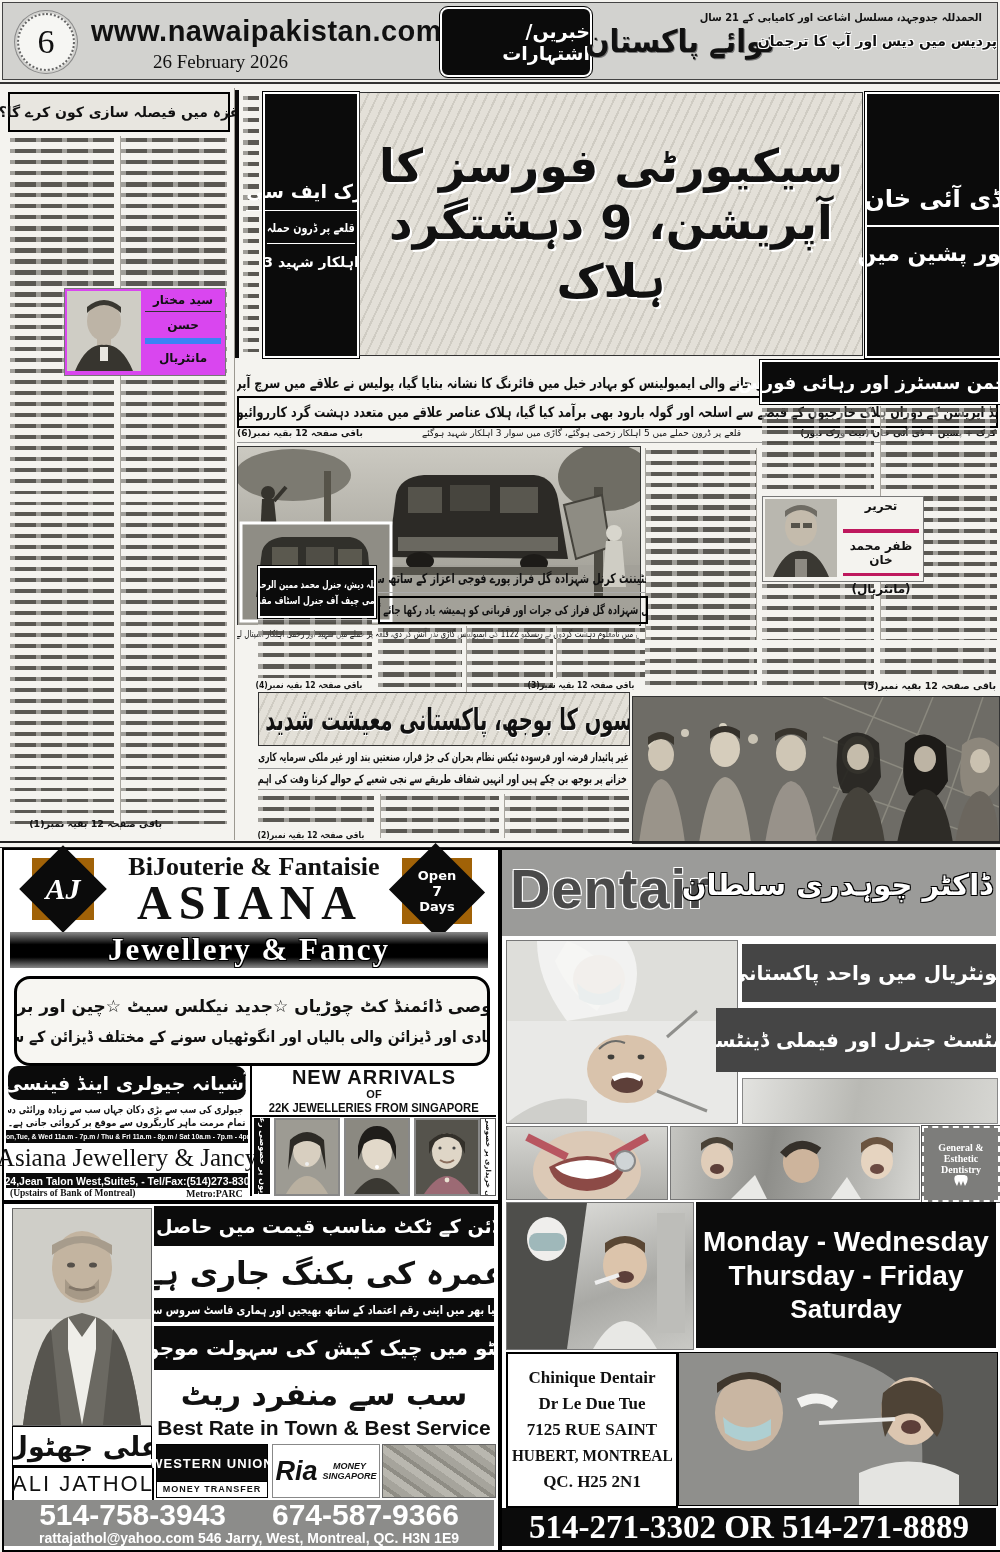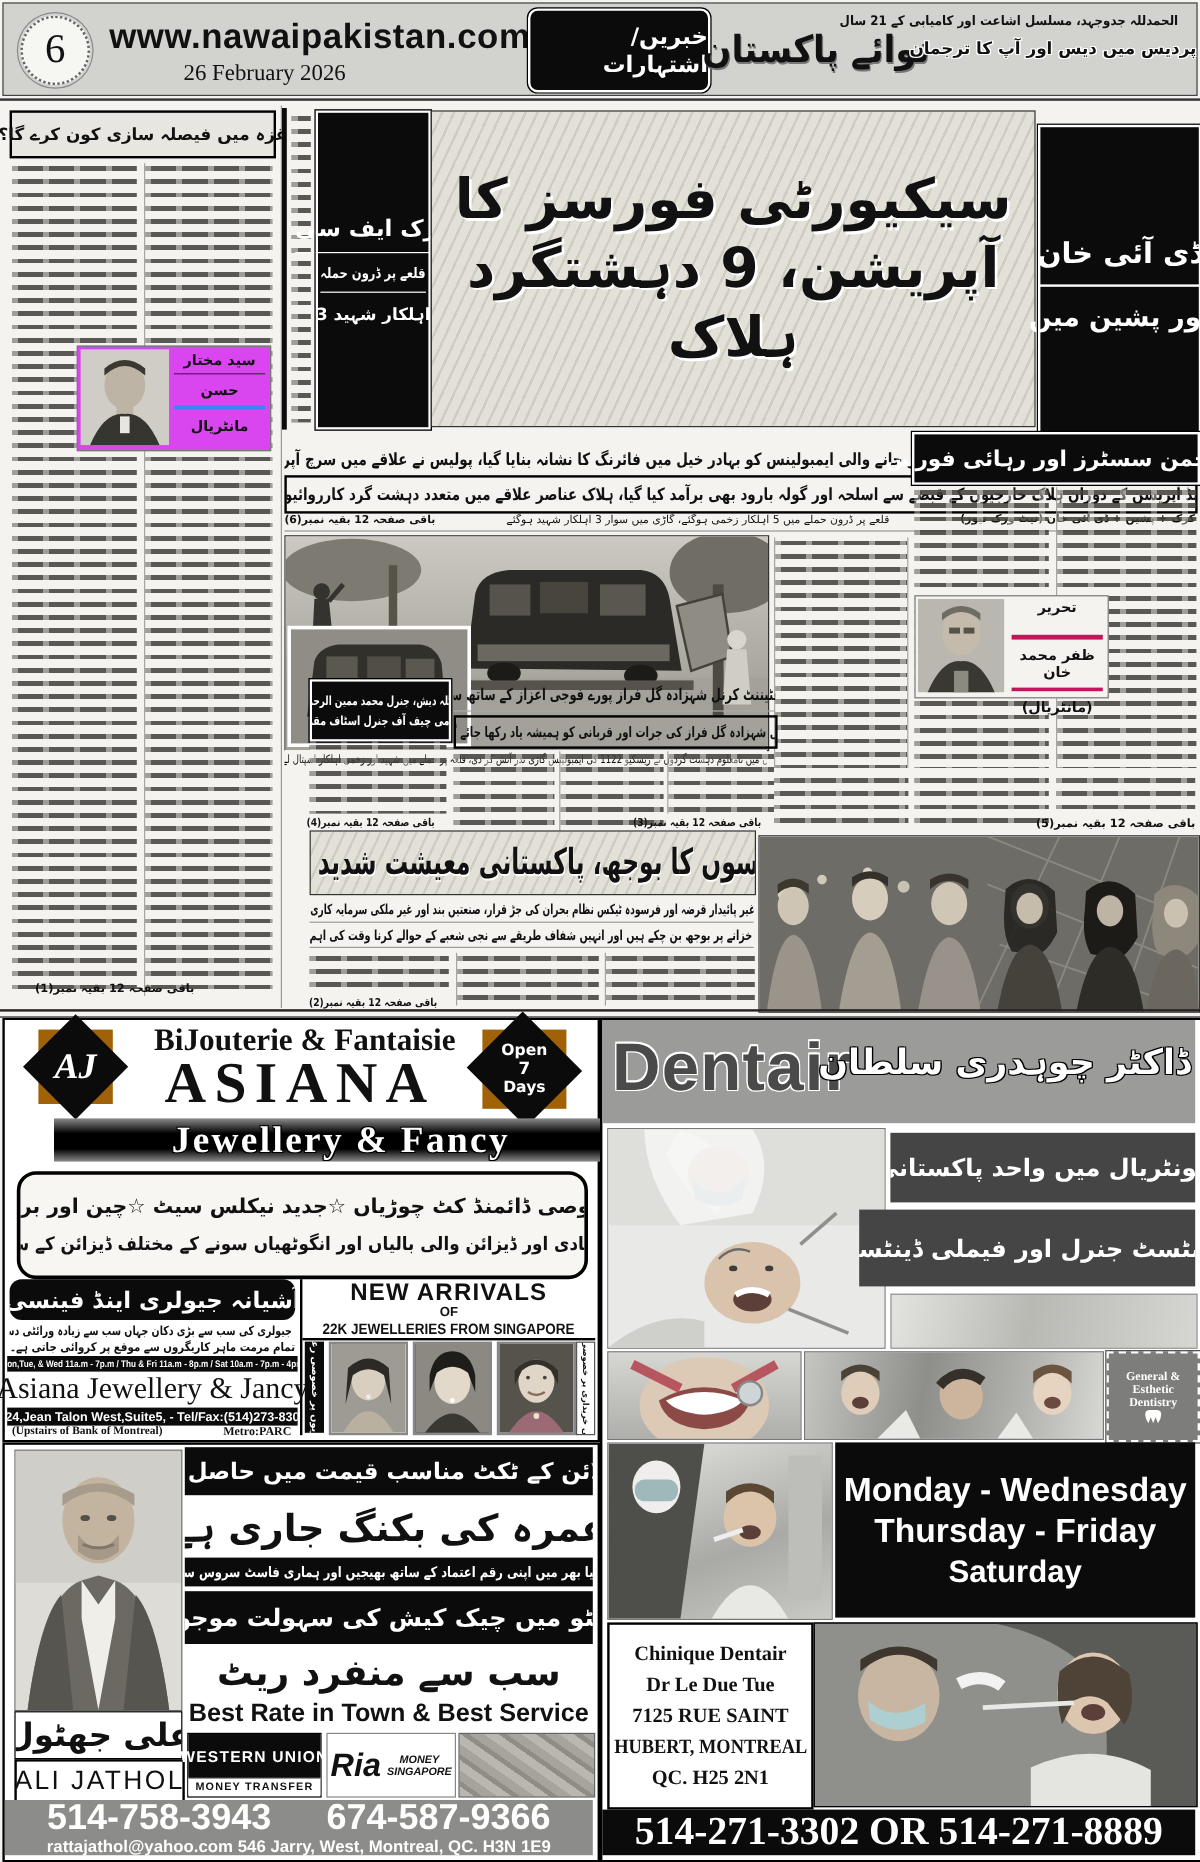--- a/index.html
+++ b/index.html
@@ -67,41 +67,41 @@
         <svg class="abs" style="left:2px;top:2px;" width="74" height="80" viewBox="0 0 74 80">
           <rect width="74" height="80" fill="#cfcdc5"></rect>
           <ellipse cx="37" cy="30" rx="17" ry="20" fill="#bdb4a6"></ellipse>
           <path d="M20,22 Q37,6 54,22 L54,16 Q37,2 20,16 Z" fill="#3a3831"></path>
           <rect x="30" y="46" width="14" height="8" fill="#bdb4a6"></rect>
           <path d="M8,80 Q20,52 37,54 Q54,52 66,80 Z" fill="#37352f"></path>
           <rect x="33" y="56" width="8" height="14" fill="#e8e6df"></rect>
         </svg>
         <div class="rtl b" style="position:absolute;left:80px;top:4px;width:76px;text-align:center;font-size:12px;">
           <div style="border-bottom:1px solid #333;padding-bottom:4px;">سید مختار</div>
-          <div style="border-bottom:3px solid #3b82f6;padding:6px 0;">حسن</div>
+          <div style="border-bottom:6px solid #3b82f6;padding:6px 0;">حسن</div>
           <div style="padding-top:7px;">مانٹریال</div>
         </div>
       </div>
       <div class="abs rtl b nw" style="left:10px;top:730px;width:150px;font-size:9.5px;">
         <span>باقی صفحہ 12 بقیہ نمبر(1)</span>
       </div>
     </article>
 
     <section class="abs" style="left:235px;top:0;width:765px;height:282px;">
       <div class="abs" style="left:0;top:6px;width:4px;height:268px;background:#0b0b0b;"></div>
       <div class="abs ftxt" style="left:8px;top:10px;width:16px;height:258px;"></div>
       <div class="abs bb colc" style="left:28px;top:8px;width:92px;height:262px;border:2px solid #fff;outline:1px solid #000;">
         <span class="b nw" style="font-size:19px;border-bottom:1px solid #fff;padding-bottom:8px;">کرک ایف سی</span>
         <span class="b nw sx80" style="font-size:12px;border-bottom:1px solid #fff;padding:10px 0 8px;">قلعے پر ڈرون حملہ</span>
         <span class="b nw" style="font-size:14px;padding-top:10px;">3 اہلکار شہید</span>
       </div>
       <div class="abs c headline-texture rtl" style="left:124px;top:8px;width:502px;height:262px;border:1px solid #333;">
         <span class="b" style="font-size:46px;line-height:1.25;text-align:center;padding:0 8px;text-shadow:2px 2px 0 #fff;">سیکیورٹی فورسز کا آپریشن، 9 دہشتگرد ہلاک</span>
       </div>
-      <div class="abs bb colc" style="left:630px;top:20px;width:132px;height:262px;border:2px solid #fff;outline:1px solid #000;">
+      <div class="abs bb colc" style="left:630px;top:8px;width:132px;height:262px;border:2px solid #fff;outline:1px solid #000;">
         <span class="b nw" style="font-size:24px;border-bottom:2px solid #fff;padding-bottom:12px;">ڈی آئی خان</span>
         <span class="b nw" style="font-size:22px;padding-top:14px;">اور پشین میں</span>
       </div>
       <div class="abs c rtl" style="left:2px;top:276px;width:760px;height:0;"></div>
     </section>
 
     <div class="abs c rtl" style="left:237px;top:210px;width:0;height:0;"></div>
 
     <div class="abs c rtl nw" style="left:237px;top:288px;width:759px;height:22px;overflow:hidden;">
       <span class="b sx80" style="font-size:14px;">کرک فیڈرل کانسٹیبلری کے قلعہ پر ڈرون حملے میں 5 اہلکار زخمی ہوئے تھے جن کو اسپتال لے جانے والی ایمبولینس کو بہادر خیل میں فائرنگ کا نشانہ بنایا گیا، پولیس نے علاقے میں سرچ آپریشن شروع کر کے ملزمان کی تلاش شروع کر دی</span>
@@ -289,21 +289,21 @@
       <span class="serif b" style="color:#fff;font-size:30px;font-style:italic;">AJ</span>
     </div>
     <div class="abs c serif b nw" style="left:96px;top:26px;width:300px;height:52px;">
       <span style="font-size:48px;letter-spacing:7px;">ASIANA</span>
     </div>
     <div class="abs colc star8" style="left:398px;top:8px;width:70px;height:66px;">
       <span class="b" style="color:#fff;font-size:13px;">Open</span>
       <span class="b" style="color:#fff;font-size:14px;">7</span>
       <span class="b" style="color:#fff;font-size:13px;">Days</span>
     </div>
-    <div class="abs c" style="left:6px;top:82px;width:478px;height:36px;background:linear-gradient(#8a8a8a,#000 35%,#000 70%,#8a8a8a);margin-left:35px;">
+    <div class="abs c" style="left:6px;top:82px;width:478px;height:36px;background:linear-gradient(#8a8a8a,#000 35%,#000 70%,#8a8a8a);">
       <span class="serif b nw outline-b" style="color:#fff;font-size:31px;letter-spacing:2px;">Jewellery &amp; Fancy</span>
     </div>
     <div class="abs colc rtl" style="left:10px;top:126px;width:470px;height:84px;border:3px solid #000;border-radius:16px;background:#f7f6f2;overflow:hidden;">
       <span class="b nw" style="font-size:17px;">☆خصوصی ڈائمنڈ کٹ چوڑیاں ☆جدید نیکلس سیٹ ☆چین اور بریسلٹ</span>
       <span class="b nw sx90" style="font-size:15.5px;margin-top:12px;">☆سادی اور ڈیزائن والی بالیاں اور انگوٹھیاں سونے کے مختلف ڈیزائن کے سیٹ</span>
     </div>
 
     <div class="abs" style="left:2px;top:216px;width:244px;height:130px;border-right:2px solid #000;">
       <div class="abs c bb rtl nw" style="left:2px;top:0;width:238px;height:34px;border-radius:10px;overflow:hidden;">
         <span class="b" style="font-size:19px;">آشیانہ جیولری اینڈ فینسی</span>

